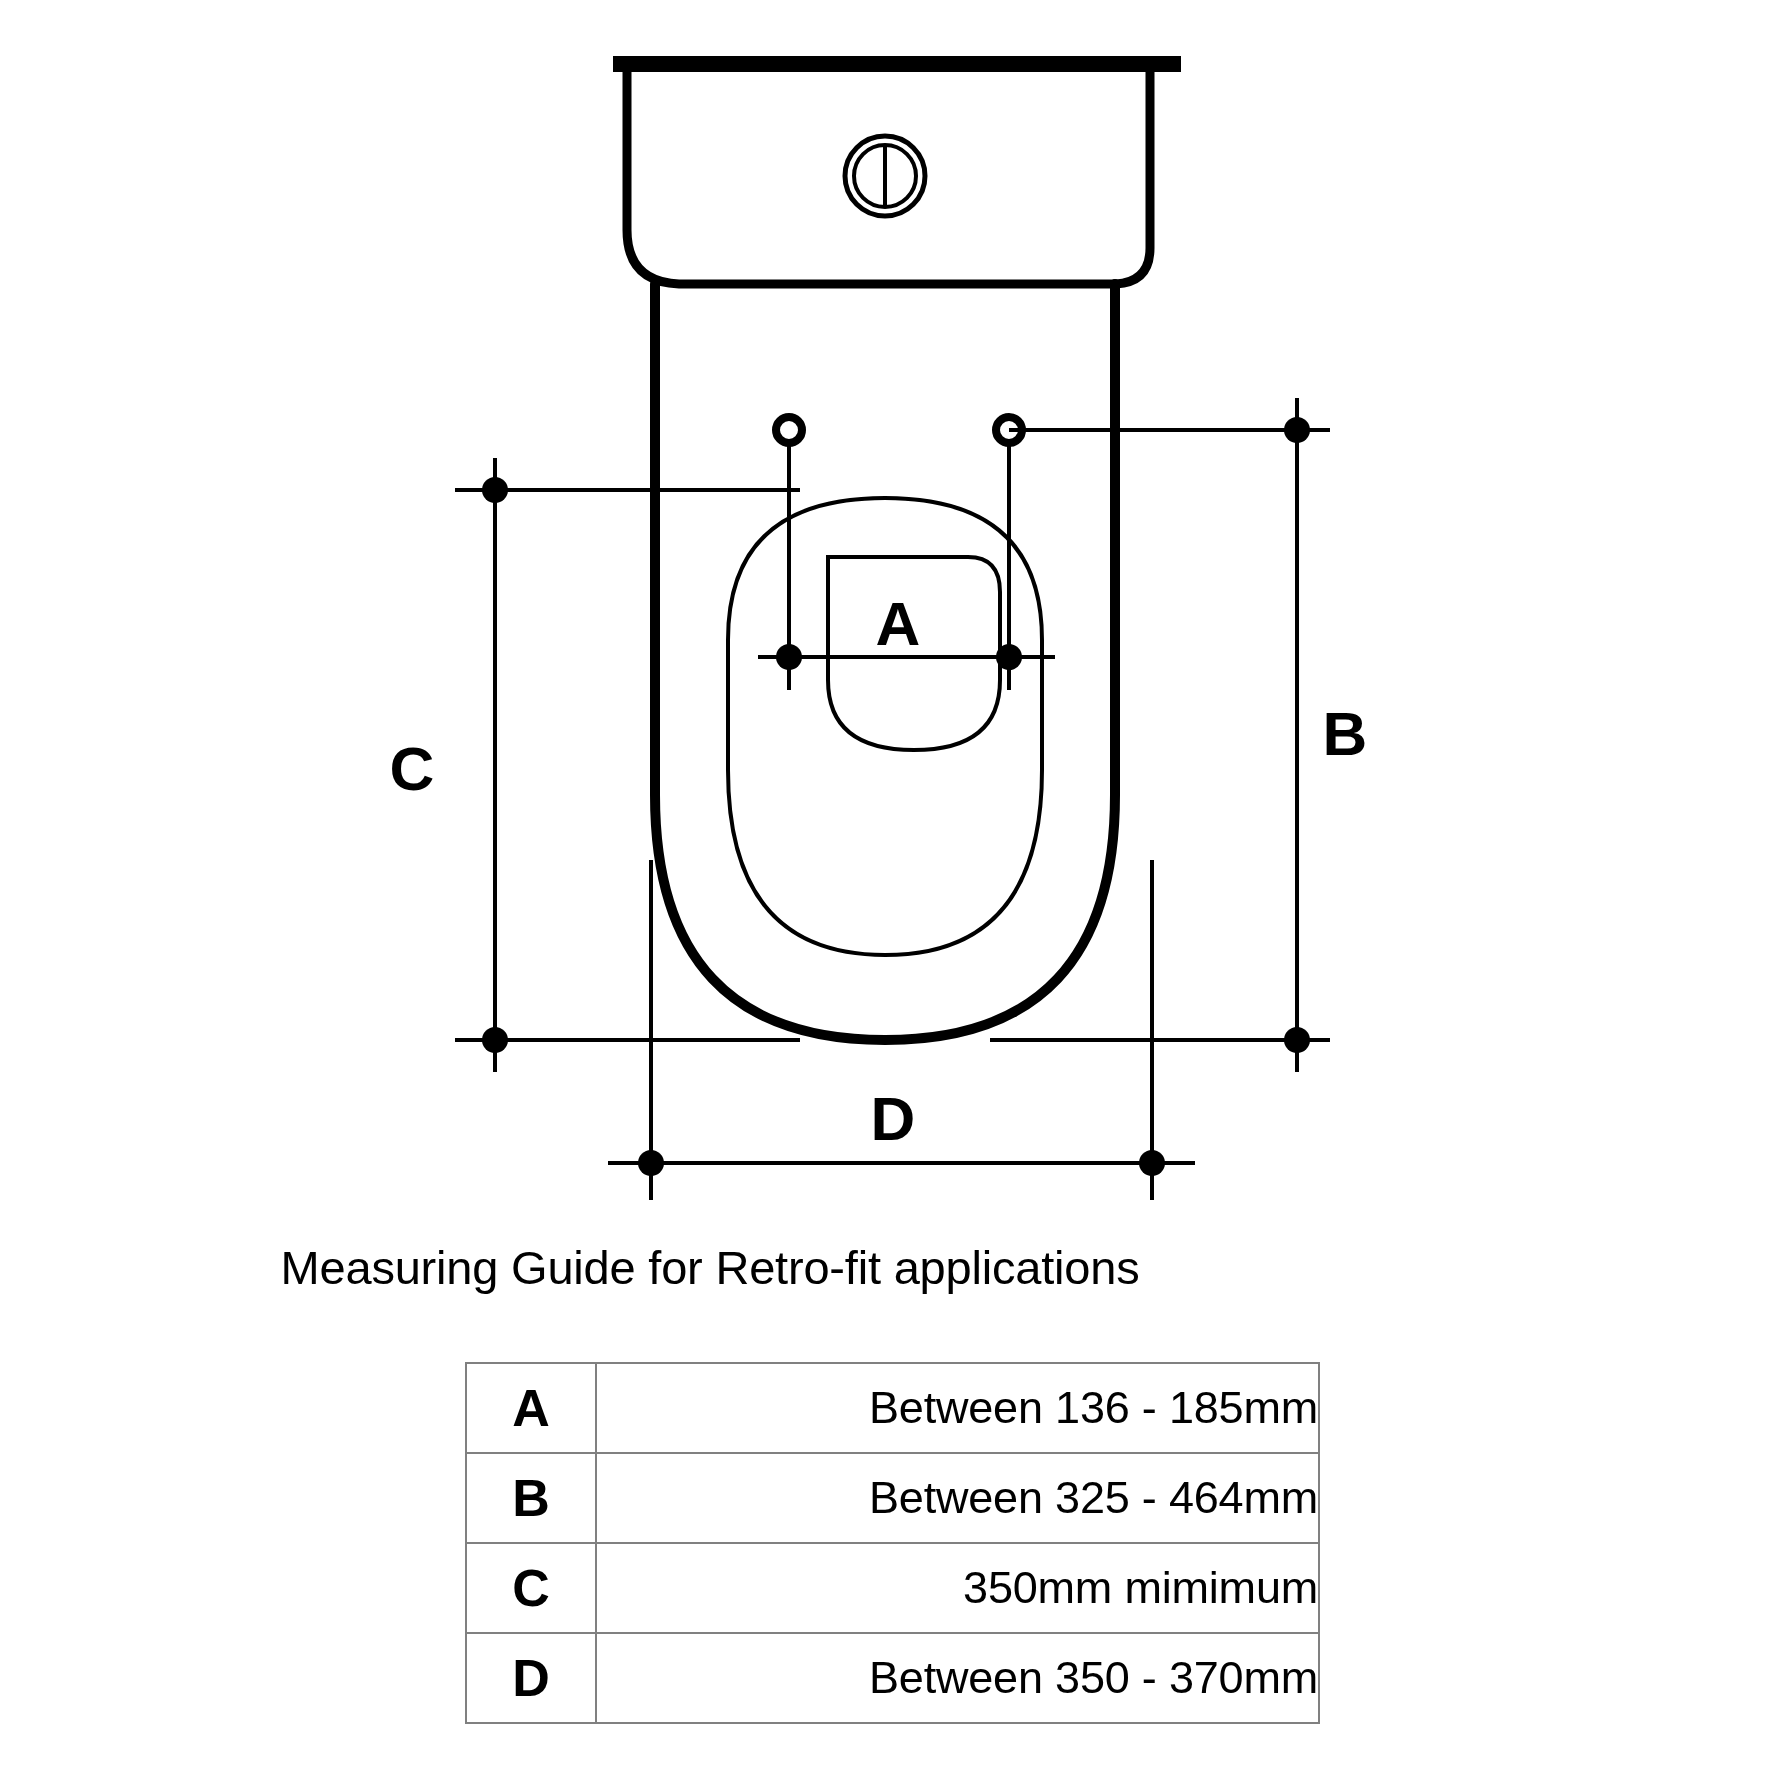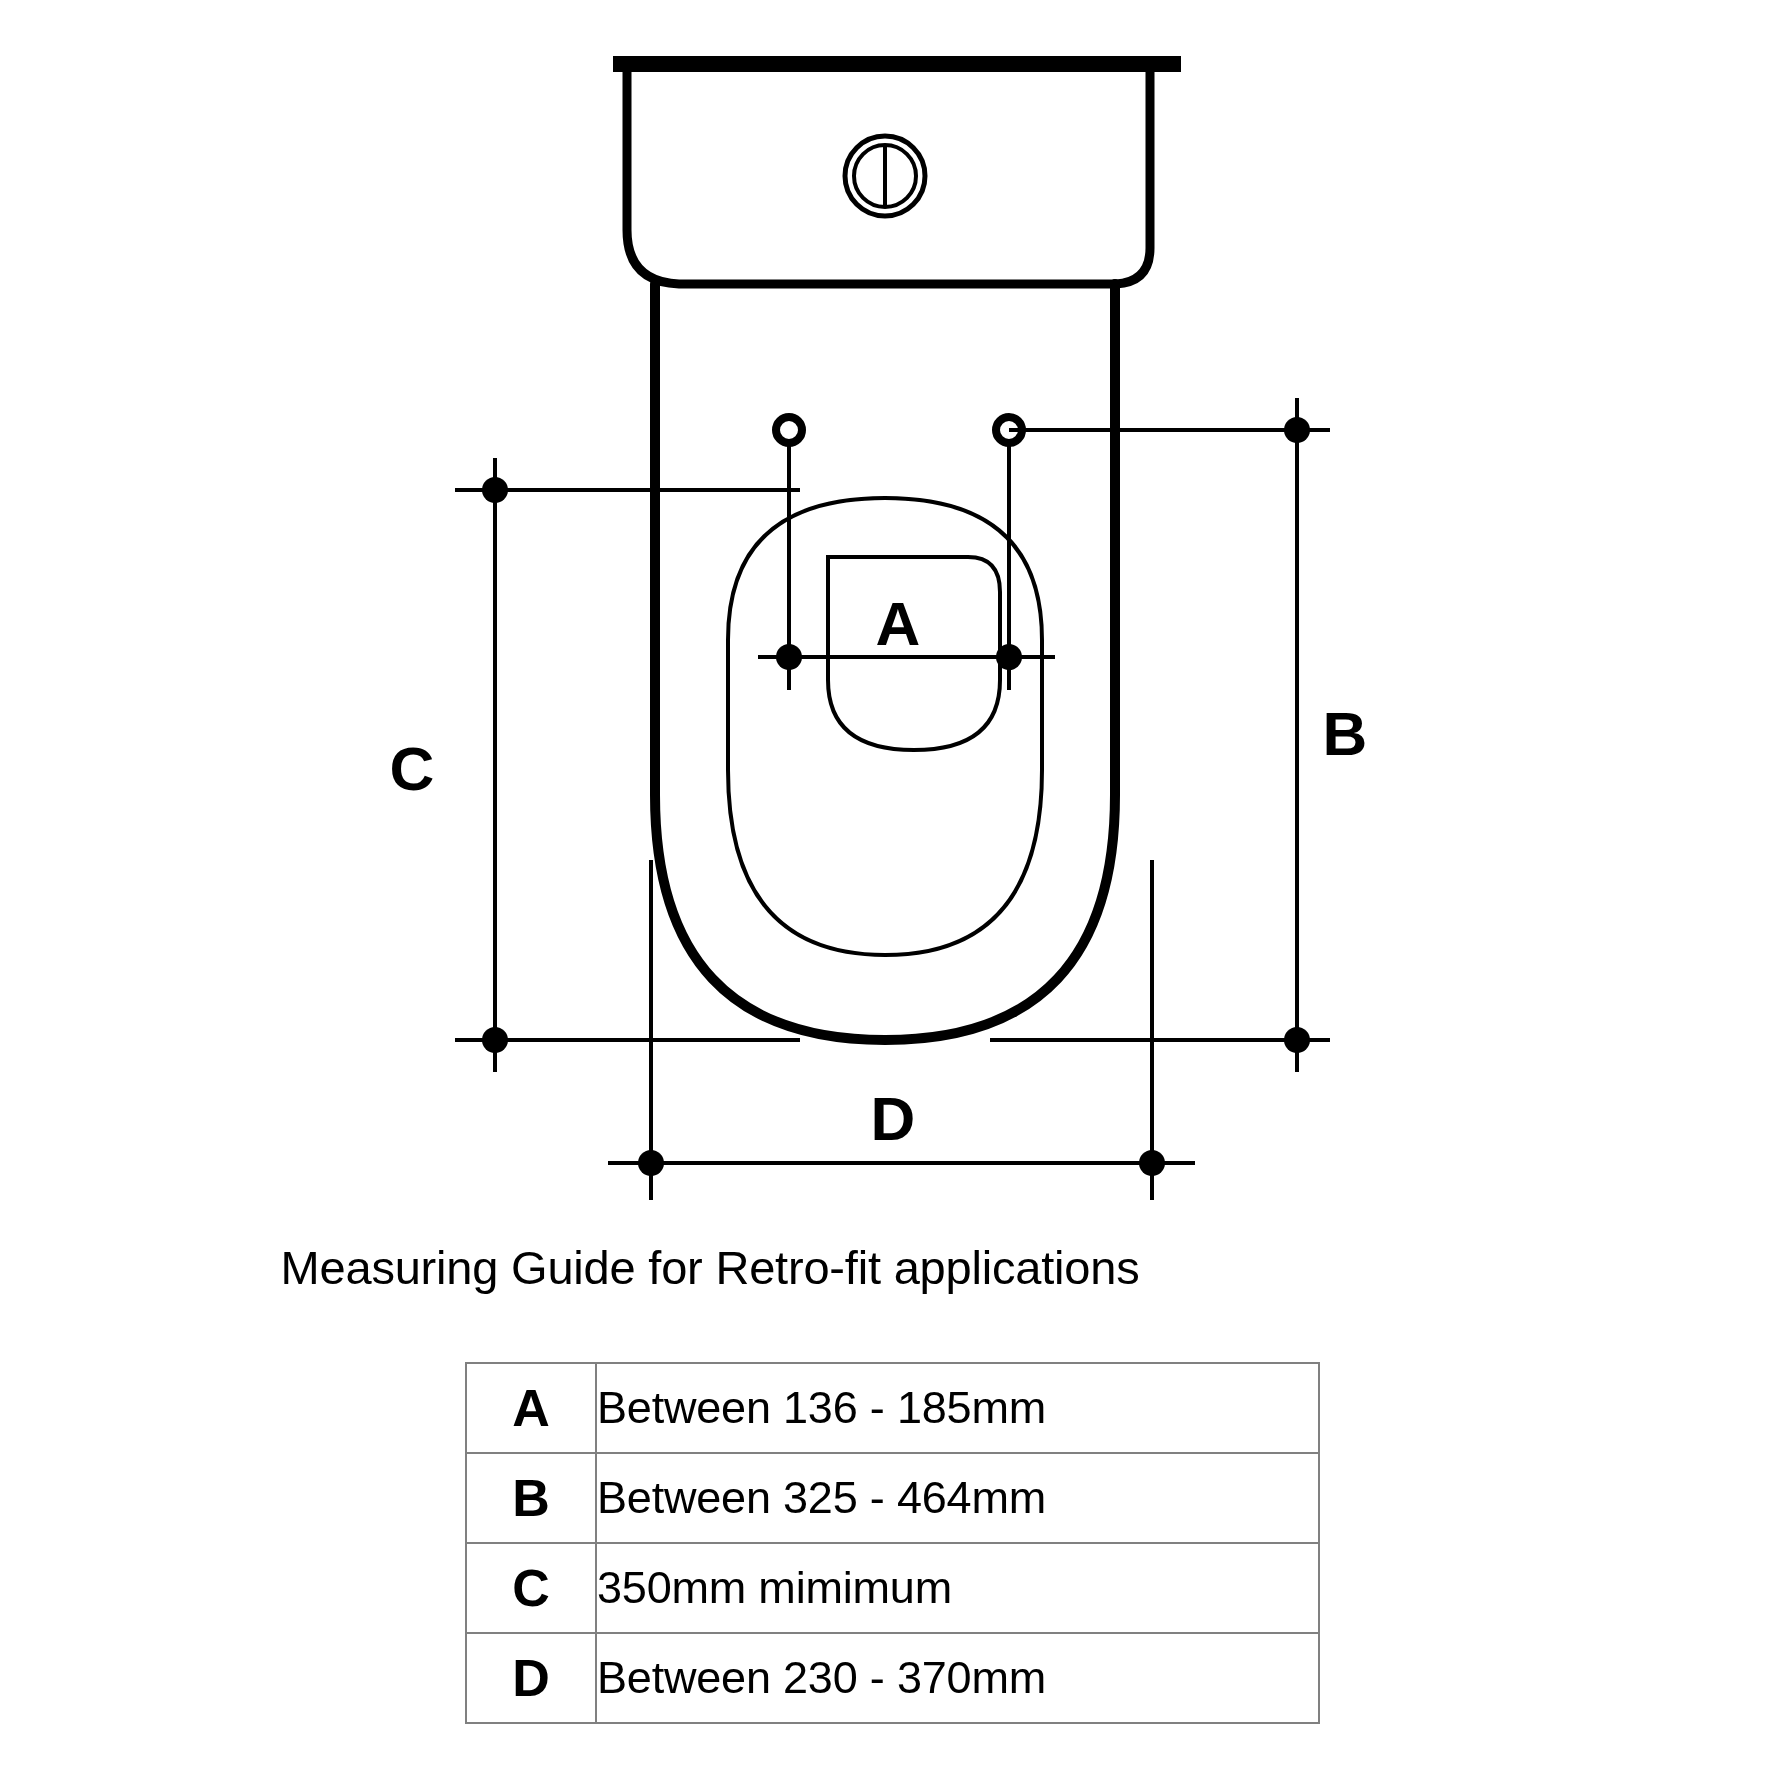--- a/index.html
+++ b/index.html
@@ -57,21 +57,21 @@
     vertical-align: middle;
   }
   td.key-cell {
     width: 128px;
     text-align: center;
     font-size: 52px;
     font-weight: bold;
     color: #000000;
   }
   td.val-cell {
-    text-align: left;
+    text-align: right;
     padding-left: 84px;
     font-size: 45px;
     font-weight: 400;
     color: #000000;
     letter-spacing: -0.2px;
   }
 </style>
 </head>
 <body>
 
@@ -176,18 +176,18 @@
       <tr>
         <td class="key-cell">B</td>
         <td class="val-cell">Between 325 - 464mm</td>
       </tr>
       <tr>
         <td class="key-cell">C</td>
         <td class="val-cell">350mm mimimum</td>
       </tr>
       <tr>
         <td class="key-cell">D</td>
-        <td class="val-cell">Between 230 - 370mm</td>
+        <td class="val-cell">Between 350 - 370mm</td>
       </tr>
     </tbody>
   </table>
 
 </div>
 
 </body></html>

